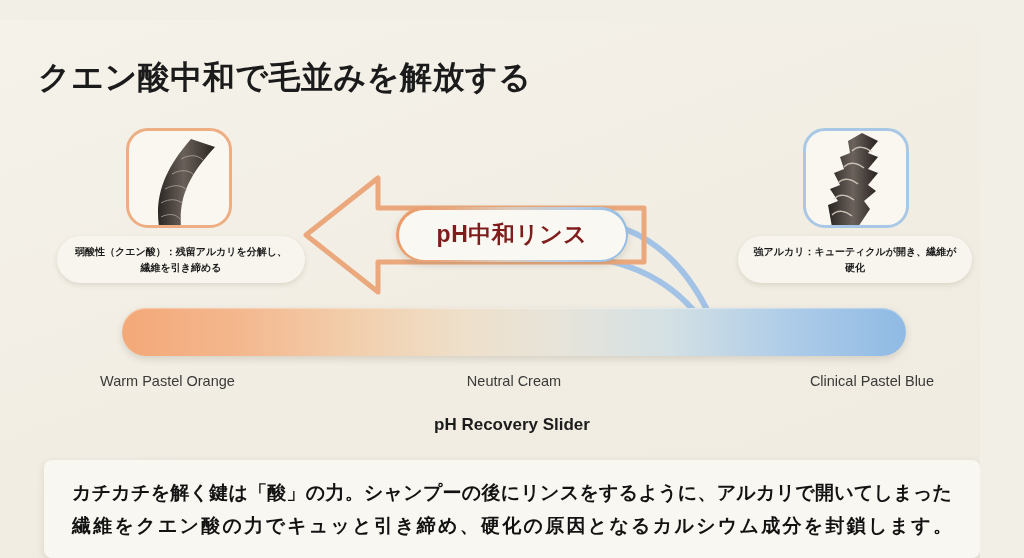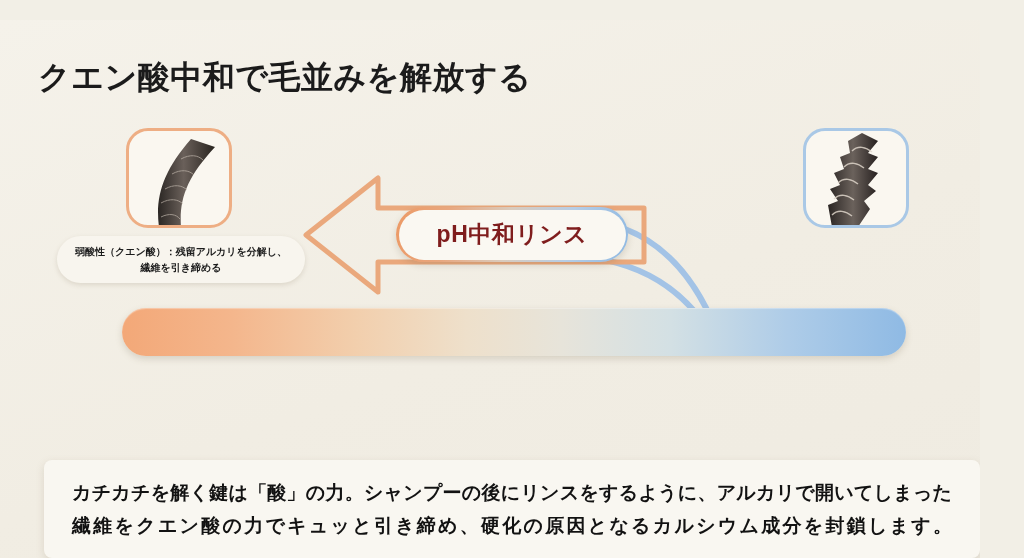--- a/index.html
+++ b/index.html
@@ -233,20 +233,21 @@
           <path d="M32 52 C38 46 46 48 52 53"></path>
           <path d="M38 36 C44 30 52 32 58 37"></path>
           <path d="M46 20 C52 14 60 16 66 21"></path>
         </g>
       </svg>
     </span>
   </div>
 
   <div class="caption left">弱酸性（クエン酸）：残留アルカリを分解し、繊維を引き締める</div>
 
+  <div class="caption right">強アルカリ：キューティクルが開き、繊維が硬化</div>
 
   <div class="connector">
     <span>
       <svg width="260" height="140" viewBox="0 0 260 140" xmlns="http://www.w3.org/2000/svg">
         <path d="M4 18 C60 18 120 40 156 130" stroke="#a3c3e6" stroke-width="6" fill="none" stroke-linecap="round"></path>
         <path d="M2 56 C50 56 110 70 150 132" stroke="#a3c3e6" stroke-width="6" fill="none" stroke-linecap="round"></path>
       </svg>
     </span>
   </div>
 
@@ -259,19 +260,25 @@
   </div>
 
   <div class="ph-pill">
     <div class="ph-pill-inner">
       <span class="ph-pill-label">pH中和リンス</span>
     </div>
   </div>
 
   <div class="slider"></div>
 
-
+  <div class="scale-labels">
+    <span class="scale-label l0">Warm Pastel Orange</span>
+    <span class="scale-label l1">Neutral Cream</span>
+    <span class="scale-label l2">Clinical Pastel Blue</span>
+  </div>
+
+  <div class="slider-caption">pH Recovery Slider</div>
 
   <div class="footer-note">
     <div class="footer-text">カチカチを解く鍵は「酸」の力。シャンプーの後にリンスをするように、アルカリで開いてしまった繊維をクエン酸の力でキュッと引き締め、硬化の原因となるカルシウム成分を封鎖します。</div>
   </div>
 
 </div>
 
 </body></html>

